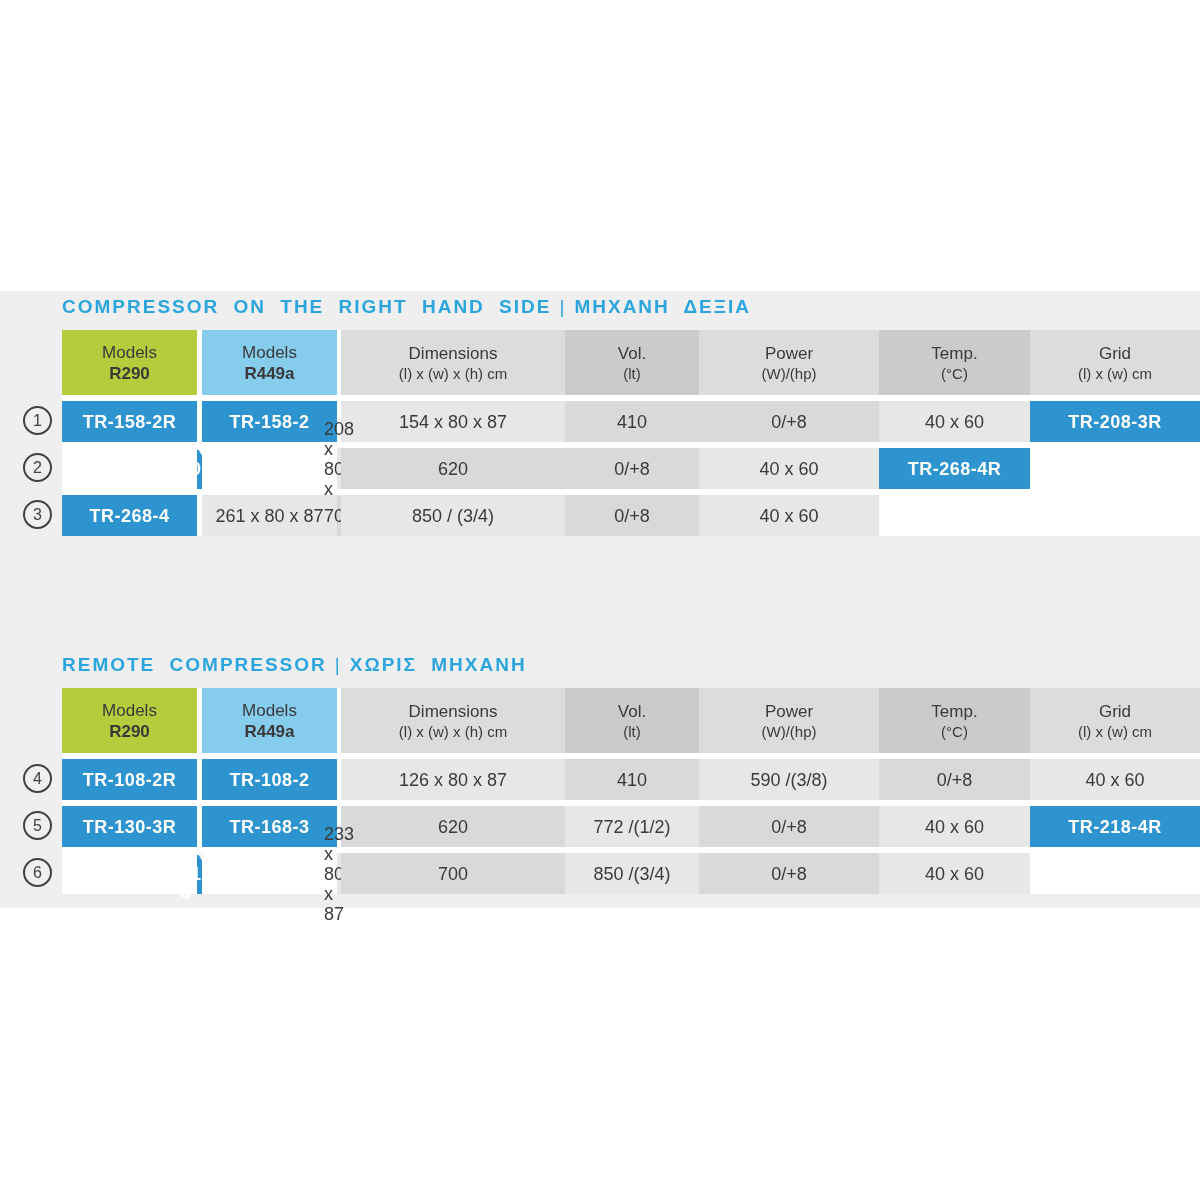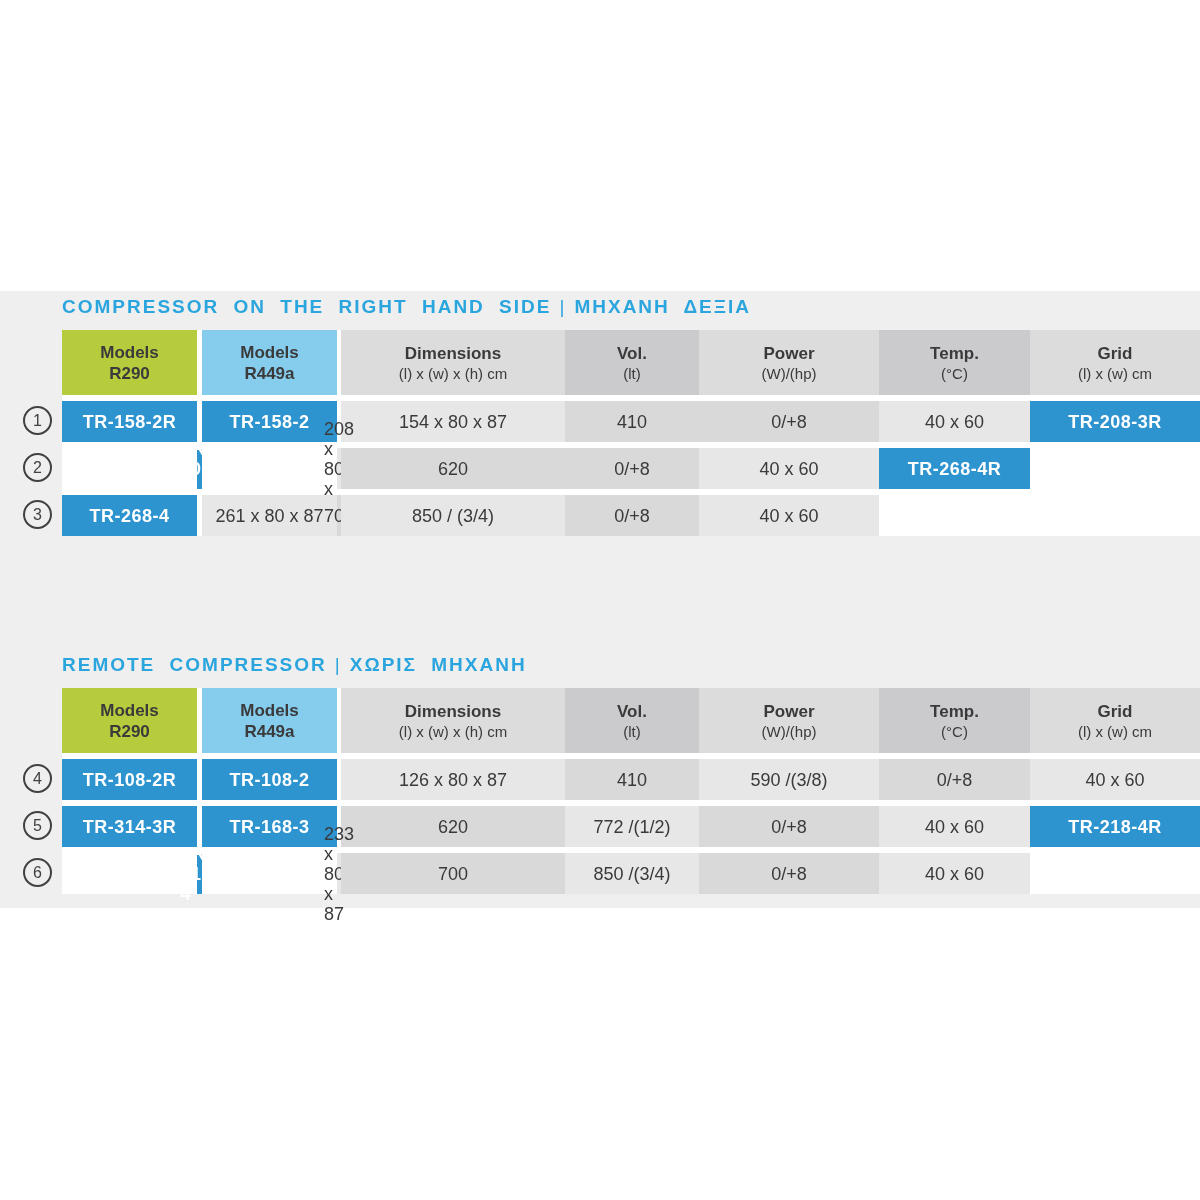--- a/index.html
+++ b/index.html
@@ -23,21 +23,21 @@
 
   .tbl-title{position:absolute;left:62px;font-size:19px;font-weight:700;
     color:var(--title_blue);letter-spacing:2px;word-spacing:7px;white-space:nowrap;}
   .tbl-title .sep{margin:0 8px;font-weight:400;}
 
   .spec-grid{position:absolute;left:62px;width:1138px;background:#fff;display:grid;
     grid-template-columns:135px 5px 135px 4px 224px 134px 180px 151px 170px;
     grid-template-rows:65px 41px 41px 41px;row-gap:6px;}
   .cell{display:flex;flex-direction:column;align-items:center;justify-content:center;
     color:var(--text_dark);font-size:18px;line-height:20px;}
-  .cell.hdr .l1{font-weight:700;font-size:17px;line-height:21px;}
+  .cell.hdr .l1{font-weight:400;font-size:17px;line-height:21px;}
   .cell.hdr .l2{font-weight:400;font-size:15px;line-height:19px;}
   .cell.hdr.colored .l2{font-weight:700;font-size:17px;line-height:21px;}
   .green{background:var(--green_header);}
   .lblue{background:var(--light_blue_header);}
   .hg1{background:var(--header_gray_light);}
   .hg2{background:var(--header_gray_dark);}
   .g1{background:var(--cell_gray_light);}
   .g2{background:var(--cell_gray_dark);}
   .model{background:var(--model_cell_blue);color:#fff;font-weight:700;font-size:18px;letter-spacing:.5px;}
   .sp{background:#fff;}
@@ -166,21 +166,21 @@
     <div class="cell model">TR-108-2R</div>
     <i class="sp"></i>
     <div class="cell model">TR-108-2</div>
     <i class="sp"></i>
     <div class="cell g1">126 x 80 x 87</div>
     <div class="cell g2">410</div>
     <div class="cell g1">590 /(3/8)</div>
     <div class="cell g2">0/+8</div>
     <div class="cell g1">40 x 60</div>
 
-    <div class="cell model">TR-314-3R</div>
+    <div class="cell model">TR-130-3R</div>
     <i class="sp"></i>
     <div class="cell model">TR-168-3</div>
     <i class="sp"></i>
     <div class="cell g2">620</div>
     <div class="cell g1">772 /(1/2)</div>
     <div class="cell g2">0/+8</div>
     <div class="cell g1">40 x 60</div>
 
     <div class="cell model">TR-218-4R</div>
     <i class="sp"></i>

